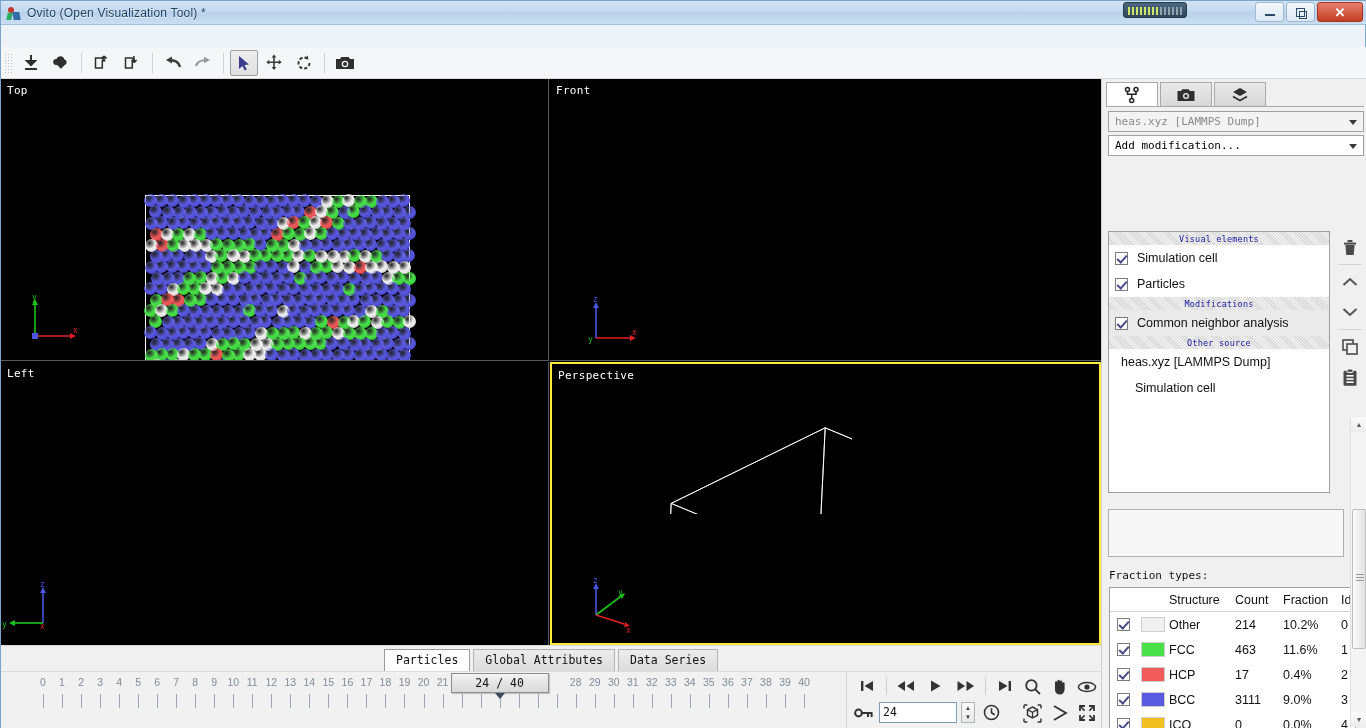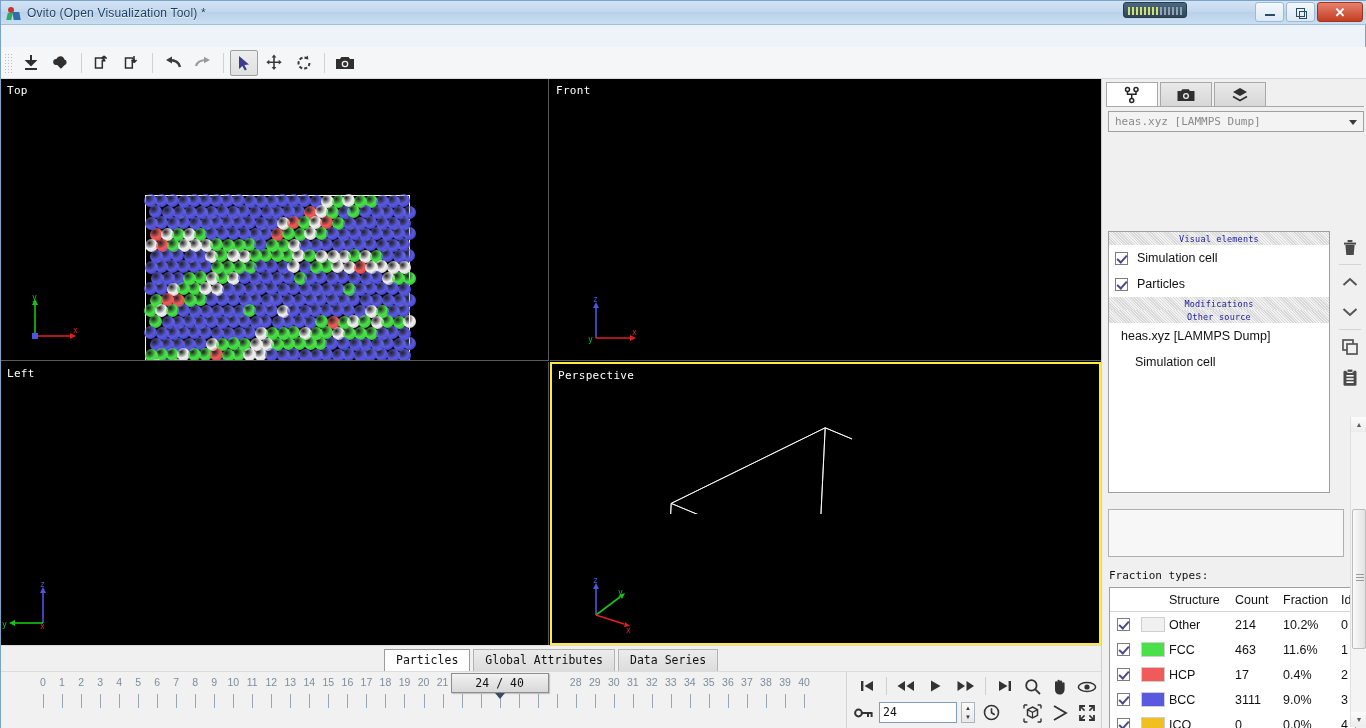--- a/index.html
+++ b/index.html
@@ -1086,32 +1086,40 @@
         </svg>
       </div>
     </div>
     <div class="ptab-underline"></div>
 
     <div class="combo disabled" style="left:6px; top:32px; width:256px;">
       <span>heas.xyz [LAMMPS Dump]</span>
       <span class="arrow"></span>
     </div>
 
+    <div class="combo" style="left:6px; top:56px; width:256px;">
+      <span>Add modification...</span>
+      <span class="arrow"></span>
+    </div>
 
     <div class="pipeline" id="pipeline-list">
         <div class="pl-header">Visual elements</div>
         <div class="pl-item">
           <span class="chk on"></span>
           <span>Simulation cell</span>
         </div>
         <div class="pl-item">
           <span class="chk on"></span>
           <span>Particles</span>
         </div>
         <div class="pl-header">Modifications</div>
+        <div class="pl-item sel">
+          <span class="chk on"></span>
+          <span>Common neighbor analysis</span>
+        </div>
         <div class="pl-header">Other source</div>
         <div class="pl-item" style="padding-left: 12px;">
           <span>heas.xyz [LAMMPS Dump]</span>
         </div>
         <div class="pl-item indent1">
           <span>Simulation cell</span>
         </div>
       </div>
 
     <div class="sidetools">

